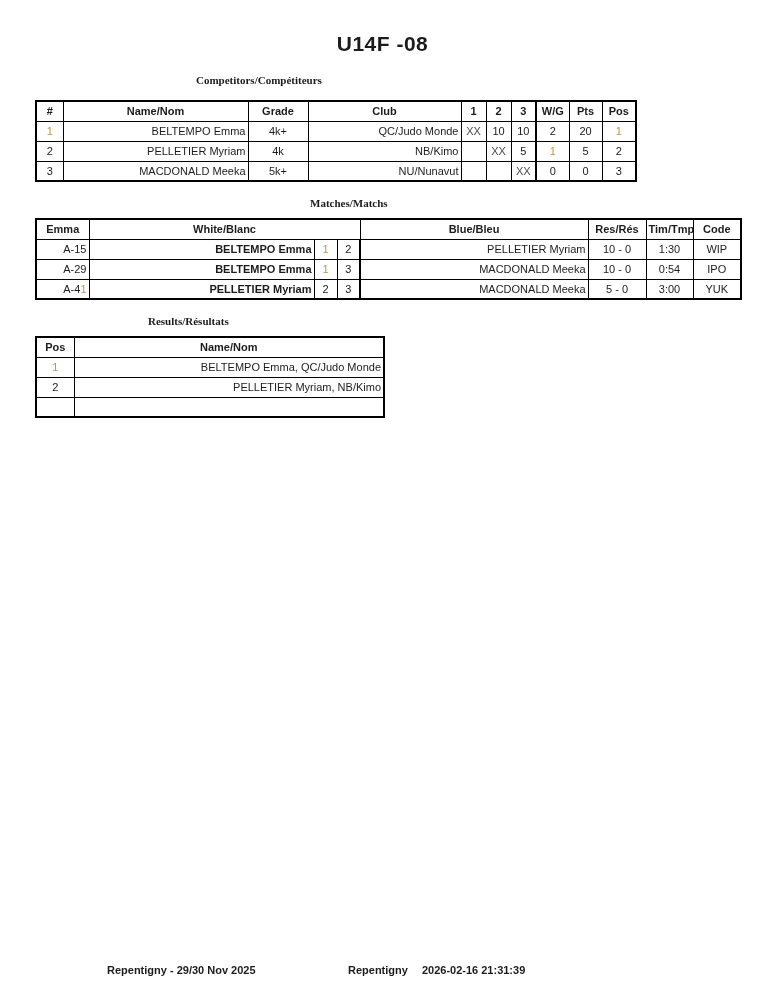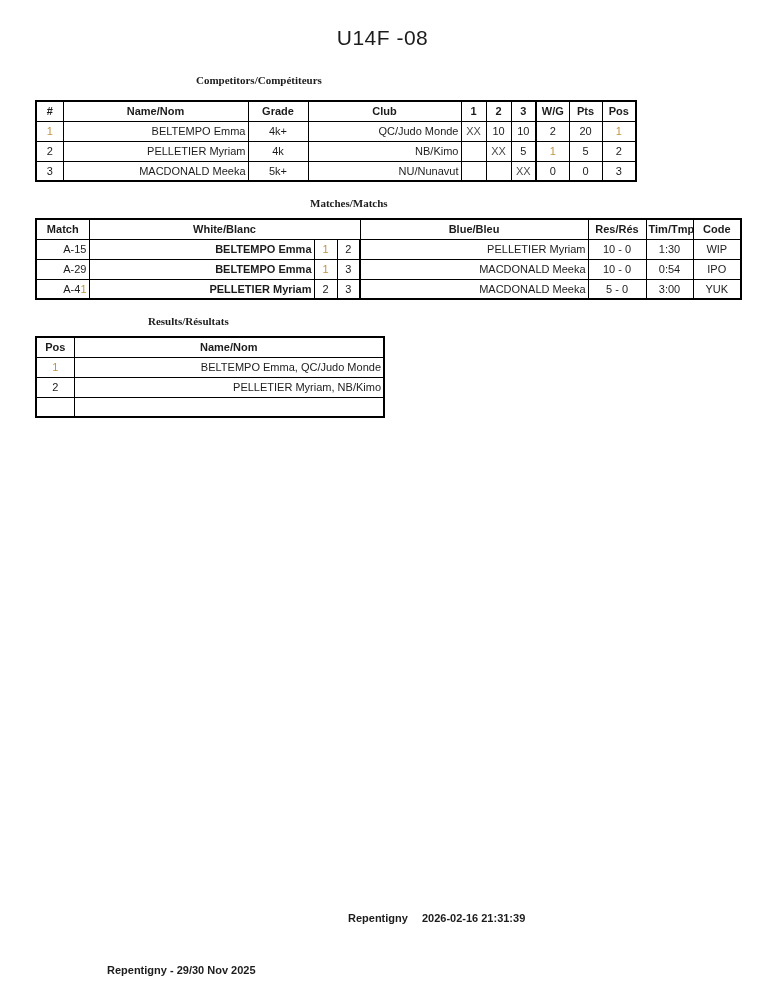--- a/index.html
+++ b/index.html
@@ -5,22 +5,22 @@
   * { margin:0; padding:0; box-sizing:border-box; }
   html,body { background:#ffffff; }
   body {
     width:765px; height:990px; position:relative;
     font-family:"Liberation Sans", sans-serif;
     color:#1c1c1c;
     -webkit-font-smoothing:antialiased;
   }
   .abs { position:absolute; }
   .page-title {
-    top:26px; left:0; width:765px; text-align:center;
-    font-size:21px; font-weight:normal; letter-spacing:0.5px;
+    top:32px; left:0; width:765px; text-align:center;
+    font-size:21px; font-weight:bold; letter-spacing:0.5px;
   }
   .section-heading {
     font-size:11px; font-weight:bold; white-space:nowrap;font-family:Liberation Serif, serif;
   }
   table {
     border-collapse:collapse; table-layout:fixed;
     font-size:11px; color:#1c1c1c;
   }
   td, th {
     border:1px solid #000; height:20px; padding:0 2px;
@@ -116,21 +116,21 @@
       <col style="width:225px">
       <col style="width:23px">
       <col style="width:23px">
     <col style="width:228px">
       <col style="width:58px">
       <col style="width:47px">
       <col style="width:48px">
   </colgroup>
   <tbody>
       <tr>
-    <th>Match</th>
+    <th>Emma</th>
     <th colspan="3">White/Blanc</th>
     <th>Blue/Bleu</th>
     <th>Res/Rés</th>
     <th>Tim/Tmp</th>
     <th>Code</th>
   </tr>
   <tr>
     <td class="al" style="padding-left:6px"><span>A-15</span><span class="gold"></span></td>
     <td class="al bold">BELTEMPO Emma</td>
     <td class="gold">1</td>
@@ -184,15 +184,15 @@
     <td class="al">PELLETIER Myriam, NB/Kimo</td>
   </tr>
   <tr>
     <td></td>
     <td class="al"></td>
   </tr>
 </tbody>
   </table>
 
 <div class="abs footer" style="top:964px; left:107px;">Repentigny - 29/30 Nov 2025</div>
-<div class="abs footer" style="top:912px; left:348px;">
+<div class="abs footer" style="top:964px; left:348px;">
   <span>Repentigny</span><span style="display:inline-block; width:14px;"></span><span>2026-02-16 21:31:39</span>
 </div>
 
 </body></html>

